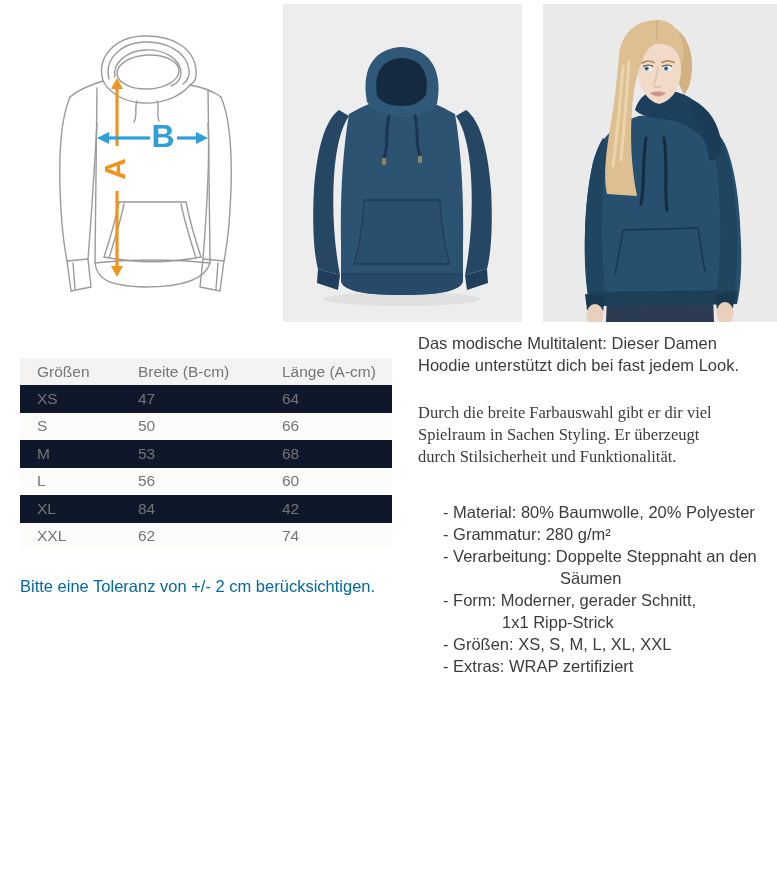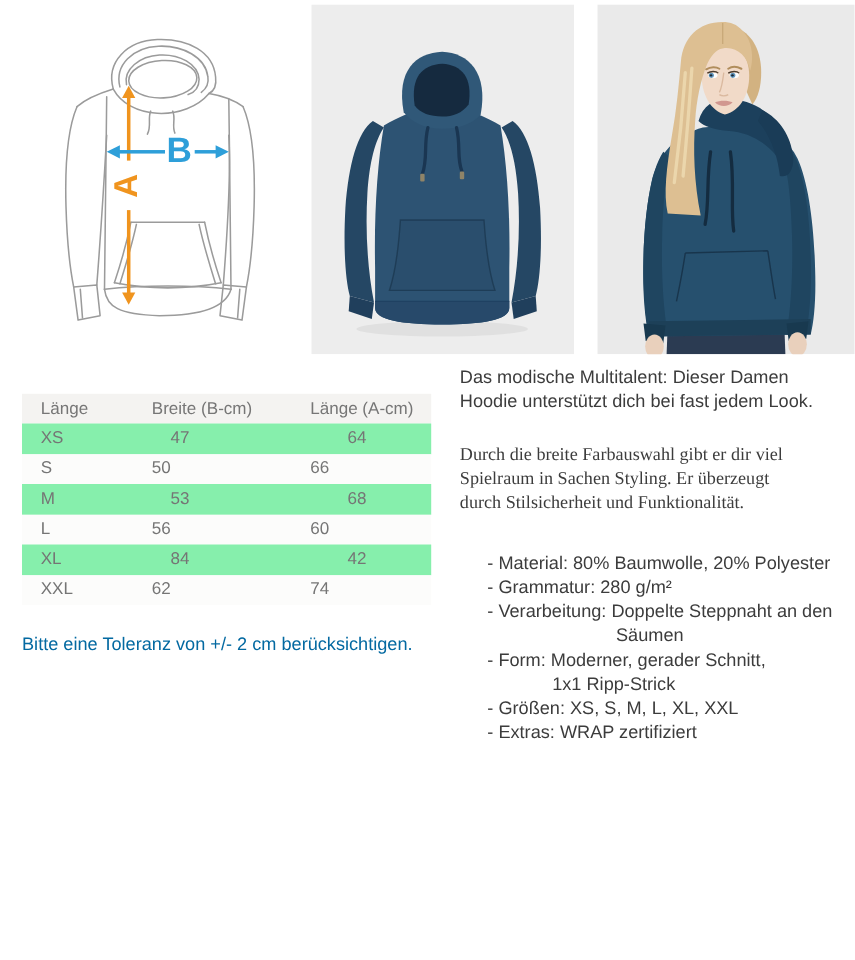--- a/index.html
+++ b/index.html
@@ -14,21 +14,21 @@
   .photo-flat{position:absolute;left:283px;top:4px;width:239px;height:318px;}
   .photo-model{position:absolute;left:543px;top:4px;width:234px;height:318px;}
   .photo-flat svg,.photo-model svg,.diagram svg{display:block;width:100%;height:100%;}
 
   
   .size-table{position:absolute;left:20px;top:358px;width:372px;
     font-size:15.5px;color:#757575;}
   .t-row{display:grid;grid-template-columns:101px 144px auto;
     padding-left:17px;height:27.5px;align-items:center;}
   .t-head{background:#F4F3F1;height:27px;color:#767676;}
-  .row-odd{background:#86efac;gap:17px;}
+  .row-odd{background:#0f172a;}
   .row-even{background:#FCFCFB;}
 
   
   .tolerance{position:absolute;left:20px;top:577px;width:400px;
     font-size:16.5px;color:#0369a1;}
 
   
   .description{position:absolute;left:418px;top:332px;width:340px;
     font-size:16.5px;line-height:22px;color:#3C3C3C;}
   .description p{margin:0 0 26px 0;white-space:pre-line;}
@@ -173,21 +173,21 @@
     <circle cx="103.4" cy="64.5" r="1.1" fill="#1C2833"></circle>
     <circle cx="122.9" cy="64.5" r="1.1" fill="#1C2833"></circle>
     <path d="M 100,62.5 C 103,60.5 108,60.5 110,62.5 M 119,62.5 C 122,60.5 127,60.5 129,62.5" stroke="#4C3B2C" stroke-width="1.2" fill="none"></path>
     <path d="M 115,62 C 114,70 113,76 111,80 M 111,82 C 113,83.5 117,83.5 119,82" stroke="#DAB99F" stroke-width="1.2" fill="none"></path>
     <path d="M 107,89 C 111,87 119,87 123,89 C 119,93.5 111,93.5 107,89 Z" fill="#D1978F"></path>
   </svg>
 </div>
 
 <div class="size-table">
   <div class="t-row t-head">
-    <div>Länge</div>
+    <div>Größen</div>
     <div>Breite (B-cm)</div>
     <div>Länge (A-cm)</div>
   </div>
   <div class="t-row row-odd">
     <div>XS</div>
     <div>47</div>
     <div>64</div>
   </div>
   <div class="t-row row-even">
     <div>S</div>

